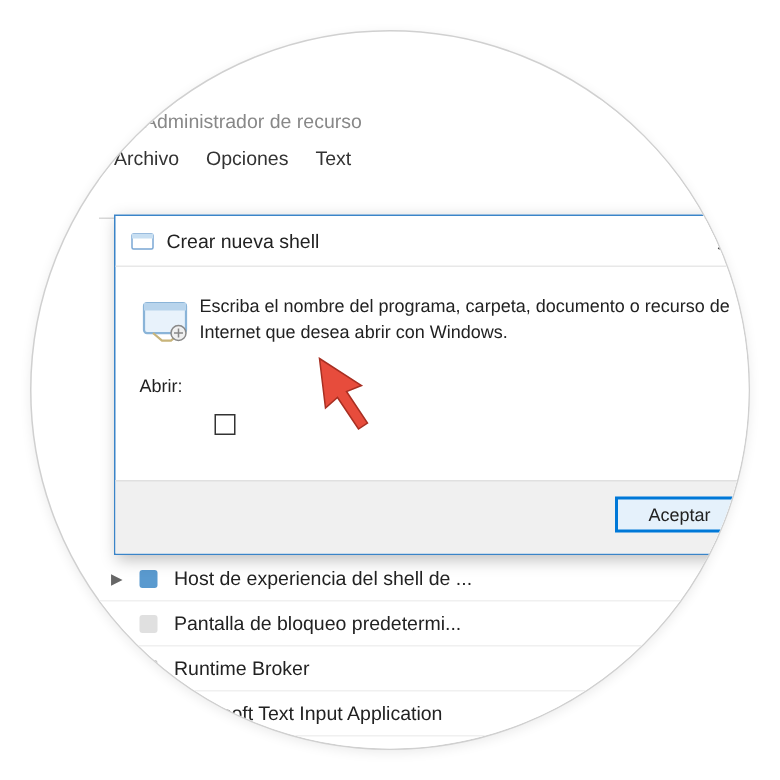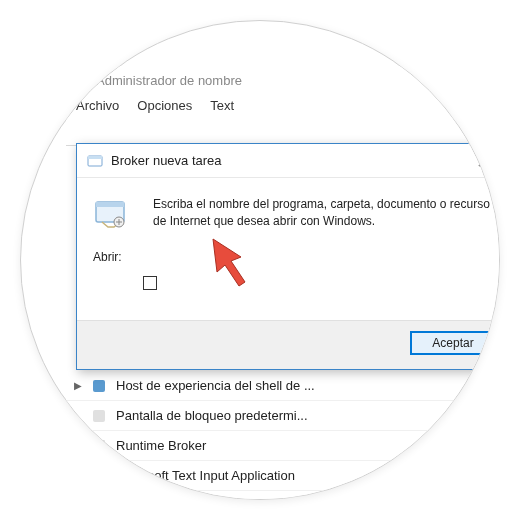--- a/index.html
+++ b/index.html
@@ -20,21 +20,21 @@
 .tm-row .ico { width: 18px; height: 18px; margin-right: 8px; display: inline-flex; align-items: center; justify-content: center; }
 .tm-row .chev { width: 12px; color: #666; font-size: 10px; margin-right: 4px; }
 .tm-row .name { flex: 1; color: #222; white-space: nowrap; overflow: hidden; text-overflow: ellipsis; }
 
 .dialog { position: absolute; top: 162px; left: 85px; width: 435px; background: #fff; border: 1px solid #3a84c8; box-shadow: 2px 3px 10px rgba(0,0,0,0.25); }
 .dlg-title { display: flex; align-items: center; height: 34px; padding: 0 6px 0 10px; border-bottom: 1px solid #e8e8e8; font-size: 13px; color: #222; }
 .dlg-title .sp { flex: 1; }
 .dlg-title .ti { width: 16px; height: 16px; margin-right: 8px; }
 .close-btn { width: 40px; height: 28px; display: flex; align-items: center; justify-content: center; color: #333; font-size: 14px; }
 .dlg-body { padding: 18px 16px 10px; }
-.msg-row { display: flex; gap: 24px; margin-bottom: 18px; }
+.msg-row { display: flex; gap: 4px; margin-bottom: 18px; }
 .run-ico { width: 36px; height: 36px; flex-shrink: 0; }
 .msg-txt { font-size: 12px; color: #222; line-height: 1.45; }
 .open-row { display: flex; align-items: center; gap: 20px; margin-bottom: 12px; }
 .open-lbl { font-size: 12px; color: #222; width: 40px; }
 .open-chev { position: absolute; right: 4px; top: 4px; color: #555; font-size: 10px; }
 .chk-row { display: flex; align-items: center; gap: 8px; margin-left: 50px; margin-bottom: 20px; font-size: 12px; color: #222; }
 .chk { width: 14px; height: 14px; border: 1px solid #333; background: #fff; }
 .btn-row { display: flex; justify-content: flex-end; gap: 26px; padding: 10px 14px 14px; background: #f0f0f0; border-top: 1px solid #e0e0e0; }
 .btn { min-width: 86px; height: 24px; border: 1px solid #adadad; background: #e1e1e1; font-size: 12px; color: #222; padding: 0 10px; cursor: pointer; }
 .btn.primary { border: 2px solid #0078d7; background: #e5f1fb; }
@@ -49,21 +49,21 @@
 
 <div class="circle-mask">
 <div class="vp">
 
 <div class="tm-window">
   <div class="tm-title">
     <svg viewBox="0 0 16 16">
             <rect x="1" y="2" width="14" height="11" fill="none" stroke="#4a9a3a" stroke-width="1.5"></rect>
             <path d="M3 9 L5 6 L7 10 L10 5 L13 9" fill="none" stroke="#ffa500" stroke-width="1.2"></path>
           </svg>
-    <span>Administrador de nombre</span>
+    <span>Administrador de recurso</span>
   </div>
   <div class="tm-menu">
     <span>Archivo</span>
     <span>Opciones</span>
     <span>Text</span>
   </div>
   <div class="tm-tabs">
     
   </div>
   <div class="tm-header-row">
@@ -122,21 +122,21 @@
     <span class="name">ora</span>
   </div>
 </div>
 
 <div class="dialog">
   <div class="dlg-title">
     <svg class="ti" viewBox="0 0 16 16">
             <rect x="1" y="3" width="14" height="10" rx="1" fill="#fff" stroke="#7aa7d4"></rect>
             <rect x="1" y="3" width="14" height="3" fill="#c8dff2"></rect>
           </svg>
-    <span>Broker nueva tarea</span>
+    <span>Crear nueva shell</span>
     <span class="sp"></span>
     <div class="close-btn">
       <svg width="12" height="12">
               <path d="M1 1 L11 11 M11 1 L1 11" stroke="#333" stroke-width="1.4"></path>
             </svg>
     </div>
   </div>
   <div class="dlg-body">
     <div class="msg-row">
       <svg class="run-ico" viewBox="0 0 36 36">

